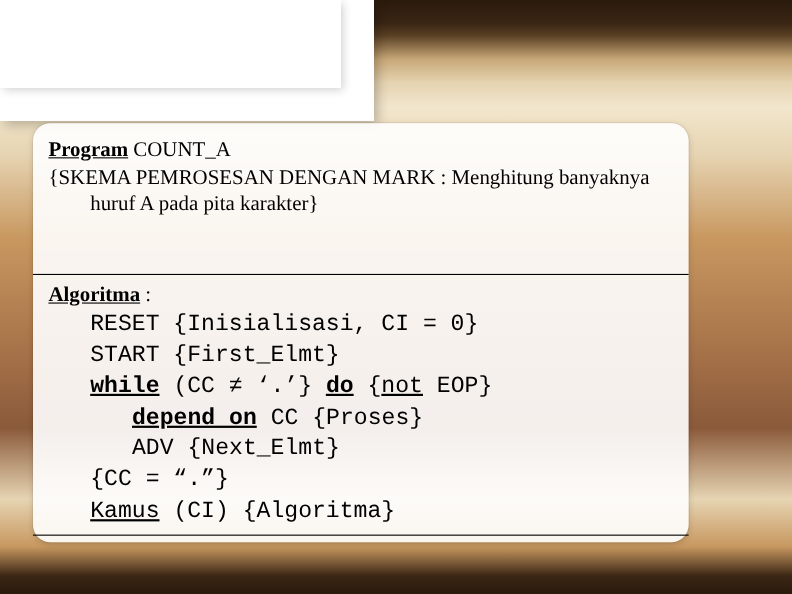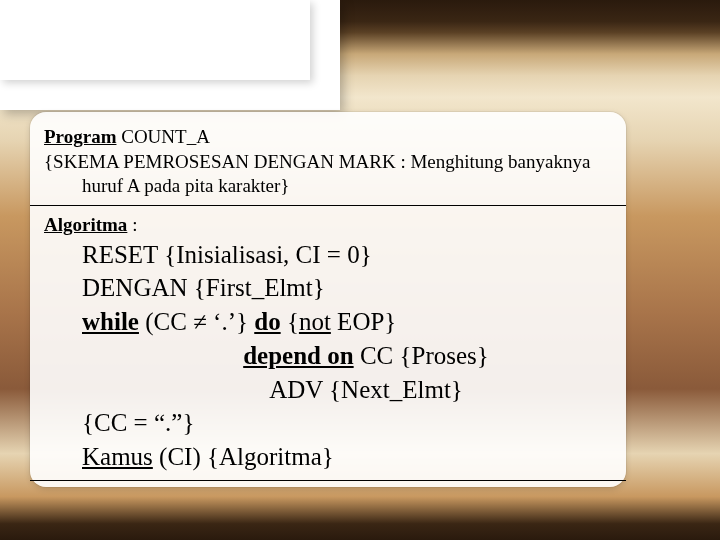--- a/index.html
+++ b/index.html
@@ -48,26 +48,26 @@
     border-top: 1.5px solid #000;
     padding: 6px 14px;
   }
   .section:first-child { border-top: none; }
   .section:last-child { border-bottom: 1.5px solid #000; }
   .card > .section:first-child { border-top: 1.5px solid transparent; }
 
   .prog-title { font-size: 19px; line-height: 1.3; }
   .u { text-decoration: underline; }
   .b { font-weight: bold; }
-  .mono { font-family: Liberation Serif, serif; font-size: 25px; }
+  .mono { font-family: Liberation Mono, monospace; font-size: 21px; }
   .indent1 { padding-left: 38px; display: block; }
-  .indent2 { padding-left: 76px; display: block; text-align: center; }
+  .indent2 { padding-left: 76px; display: block; }
   .indent3 { padding-left: 114px; display: block; }
   .kamus { font-size: 19px; }
-  .alg { font-size: 19px; line-height: 1.35; }
+  .alg { font-size: 19px; line-height: 1.35; margin-top: 44px; }
 </style>
 </head>
 <body>
 
 <div class="bg"></div>
 <div class="corner"></div>
 <div class="corner2"></div>
 
 <div class="card">
 
@@ -79,21 +79,21 @@
     <div class="prog-title indent1">huruf A pada pita karakter}</div>
   </div>
 
 
   <div class="section alg">
     <div>
       <span class="b u">Algoritma</span><span> :</span>
     </div>
 
     <span class="mono indent1">RESET  {Inisialisasi, CI = 0}</span>
-    <span class="mono indent1">DENGAN   {First_Elmt}</span>
+    <span class="mono indent1">START   {First_Elmt}</span>
 
     <span class="mono indent1"><span class="u b">while</span><span> (CC ≠ ‘.’} </span><span class="u b">do</span><span>     {</span><span class="u">not</span><span> EOP}</span></span>
 
     <span class="mono indent2"><span class="u b">depend on</span><span> CC     {Proses}</span></span>
 
     <span class="mono indent2">ADV    {Next_Elmt}</span>
     <span class="mono indent1">{CC = “.”}</span>
     <span class="mono indent1"><span class="u">Kamus</span><span> (CI)     {Algoritma}</span></span>
   </div>
 

